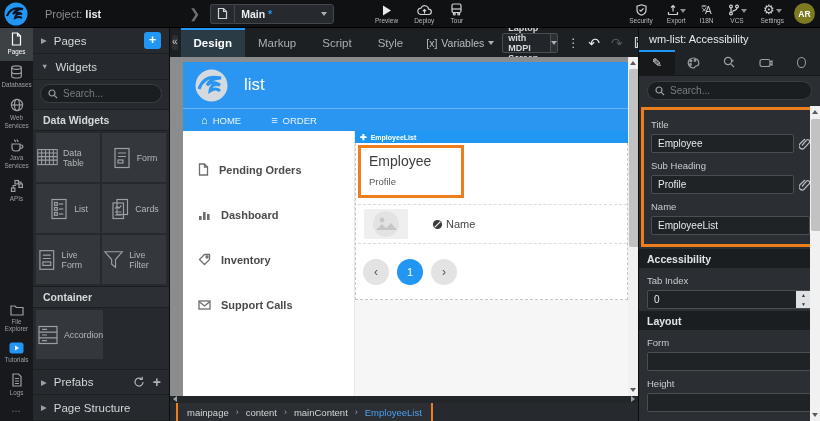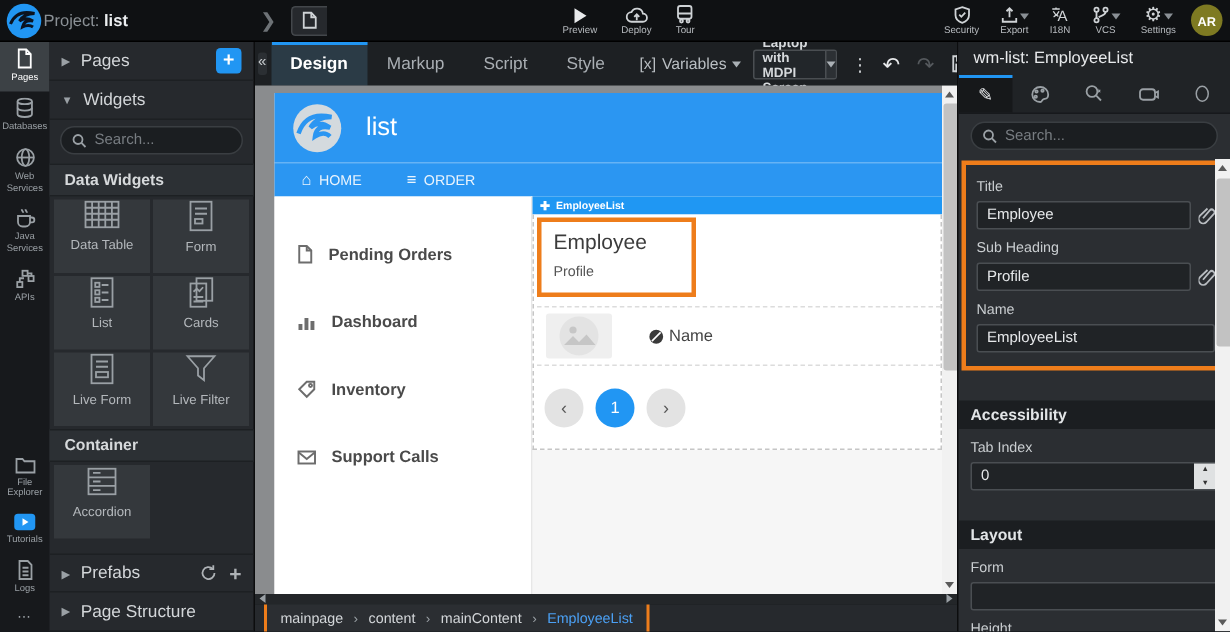--- a/index.html
+++ b/index.html
@@ -3,21 +3,21 @@
 <meta charset="utf-8">
 <style>
   * { margin:0; padding:0; box-sizing:border-box; }
   html,body { width:820px; height:421px; overflow:hidden; background:#17191c;
     font-family:"Liberation Sans", sans-serif; -webkit-font-smoothing:antialiased; }
   .app { display:flex; height:393px; }
 
   
   .topbar { height:28px; background:#0f1113; display:flex; align-items:center; position:relative; border-bottom:1px solid #000; }
   .tb-logo { width:26px; height:26px; margin-left:3px; }
-  .tb-project { font-size:11px; color:#8a9095; }
+  .tb-project { margin-left:16px; font-size:11px; color:#8a9095; }
   .tb-project b { color:#eceff1; font-weight:bold; }
   .tb-chev { color:#6d7276; font-size:13px; margin-left:88px; }
   .tb-pagegroup { display:flex; margin-left:10px; height:20px; }
   .tb-pageicon { width:24px; background:#26292d; border:1px solid #43474b; border-right:none; border-radius:3px 0 0 3px; display:flex; align-items:center; justify-content:center; }
   .tb-pagesel { width:100px; background:#26292d; border:1px solid #43474b; border-radius:0 3px 3px 0; display:flex; align-items:center; padding:0 6px; font-size:10.5px; color:#eceff1; font-weight:bold; }
   .tb-pagesel .star { color:#2196f3; margin-left:3px; }
   .caret { width:0; height:0; border-left:3.5px solid transparent; border-right:3.5px solid transparent; border-top:4px solid #aab0b5; margin-left:auto; }
   .tb-center { position:absolute; left:375px; top:0; height:28px; display:flex; gap:16px; align-items:center; }
   .tb-right { position:absolute; right:36px; top:0; height:28px; display:flex; gap:14px; align-items:center; }
   .tb-act { display:flex; flex-direction:column; align-items:center; justify-content:center; gap:1px; color:#cfd3d6; }
@@ -42,21 +42,21 @@
   
   .palette { width:137px; background:#26292d; display:flex; flex-direction:column; border-right:1px solid #0c0d0e; }
   .pal-row { height:26px; display:flex; align-items:center; padding:0 8px; color:#d3d6d9; font-size:11.5px; border-bottom:1px solid #1d2023; flex:none; }
   .pal-row .tri { font-size:7.5px; color:#9aa0a5; margin-right:7px; }
   .plus-btn { margin-left:auto; width:17px; height:17px; background:#2196f3; border-radius:3px; color:#fff; font-size:13px; line-height:15px; text-align:center; font-weight:bold; }
   .pal-search { margin:4px 7px 6px; height:19px; background:#1b1e21; border:1px solid #3a3e42; border-radius:10px; display:flex; align-items:center; padding:0 7px; gap:5px; flex:none; }
   .pal-search input, .ins-search input { background:transparent; border:none; outline:none; color:#b7bbbf; font-size:10px; width:90px; font-family:"Liberation Sans",sans-serif; }
   .pal-search input::placeholder, .ins-search input::placeholder { color:#787d82; }
   .sec-hd { height:22px; background:#2c3034; display:flex; align-items:center; padding:0 10px; color:#d6d9db; font-size:10.5px; font-weight:bold; border-top:1px solid #1d2023; border-bottom:1px solid #1d2023; flex:none; }
   .tile-grid { display:grid; grid-template-columns:1fr 1fr; gap:2px; padding:2px 3px; flex:none; }
-  .tile { height:49px; background:#34383c; display:flex; flex-direction:column; align-items:center; justify-content:flex-start; gap:4px; }
+  .tile { height:49px; background:#34383c; display:flex; flex-direction:row; align-items:center; justify-content:center; gap:4px; }
   .tile .tlbl { font-size:8.8px; color:#b4b8bc; }
   .pal-bottom { margin-top:auto; }
   .pal-tools { margin-left:auto; display:flex; gap:8px; align-items:center; color:#aeb2b6; }
   .pal-tools .plus2 { font-size:14px; font-weight:bold; }
 
   
   .canvas-col { flex:1; display:flex; flex-direction:column; min-width:0; }
   .ctoolbar { height:29px; background:#1d2023; display:flex; align-items:stretch; flex:none; }
   .collapse-btn { width:15px; height:15px; margin:7px 3px 0 2px; background:#2b2f33; border-radius:2px; color:#c6cacd; font-size:10px; line-height:14px; text-align:center; }
   .ctab { padding:0 13px; display:flex; align-items:center; font-size:11.5px; color:#a9aeb3; }
@@ -123,21 +123,21 @@
   .ring { width:9px; height:11px; border:1.3px solid #9aa0a5; border-radius:50%; }
   .ins-search { padding:5px 8px 6px; flex:none; }
   .ins-search .box { height:19px; background:#1b1e21; border:1px solid #3a3e42; border-radius:10px; display:flex; align-items:center; padding:0 7px; gap:5px; }
   .ins-scroll { flex:1; position:relative; overflow:hidden; }
   .p-scroll { position:absolute; right:0; top:0; bottom:0; width:10px; background:#f1f1f1; }
   .p-scroll .thumb { position:absolute; left:1px; right:1px; top:13px; height:112px; background:#c2c2c2; }
   .orange-group { border:3px solid #ee7d1b; margin:1px 0 0 2px; padding:2px 7px 9px; }
   .flabel { font-size:9.5px; color:#c9cdd0; margin:7px 0 4px; }
   .frow { display:flex; align-items:center; gap:5px; }
   .finput { flex:1; height:19px; background:#202326; border:1px solid #4a4e52; border-radius:2px; color:#e6e8ea; font-size:10px; padding:0 6px; font-family:"Liberation Sans",sans-serif; outline:none; min-width:0; }
-  .ins-sec { height:19px; background:#1b1e21; display:flex; align-items:center; padding-left:8px; color:#e2e5e7; font-size:10.5px; font-weight:bold; margin-top:20px; }
+  .ins-sec { height:19px; background:#1b1e21; display:flex; align-items:center; padding-left:8px; color:#e2e5e7; font-size:10.5px; font-weight:bold; margin-top:2px; }
   .pad8 { padding:0 8px; }
   .numwrap { display:flex; border:1px solid #4a4e52; border-radius:2px; background:#202326; height:19px; margin:0 8px; }
   .numwrap input { flex:1; background:transparent; border:none; outline:none; color:#e6e8ea; font-size:10px; padding:0 6px; font-family:"Liberation Sans",sans-serif; min-width:0; }
   .stepper { width:15px; background:#dfe1e2; display:flex; flex-direction:column; }
   .stepper span { flex:1; display:flex; align-items:center; justify-content:center; font-size:5px; color:#333; }
   .m8 { margin:0 8px; }
 </style>
 </head>
 <body>
 
@@ -147,20 +147,25 @@
     <path d="M4 15 Q8 5 20 8 Q13 8 10 13 Q14 10 19 13 Q13 12 12 17 Q16 15 19 17" stroke="#0b1320" stroke-width="2" fill="none"></path>
   </svg>
   <span class="tb-project"><span>Project:</span> <b>list</b></span>
   <span class="tb-chev">❯</span>
   <div class="tb-pagegroup">
     <span class="tb-pageicon">
       <svg width="11" height="13" viewBox="0 0 11 13" class="ticon" style="stroke:#cfd3d6">
           <path d="M1.5 1.5 h5 l3 3 v7 h-8 z"></path>
           <path d="M6.5 1.5 v3 h3"></path>
         </svg>
+    </span>
+    <span class="tb-pagesel">
+      <span>Main</span>
+      <span class="star">*</span>
+      <span class="caret"></span>
     </span>
   </div>
 
   <div class="tb-center">
     <div class="tb-act">
       <span class="ic">
           <svg width="10" height="11" viewBox="0 0 10 11">
             <polygon points="1,0.5 9,5.5 1,10.5" fill="#e8eaec"></polygon>
           </svg>
         </span>
@@ -540,21 +545,21 @@
         <span class="crumb">content</span>
         <span class="csep">›</span>
         <span class="crumb">mainContent</span>
         <span class="csep">›</span>
         <span class="crumb last">EmployeeList</span>
       </span>
     </div>
   </div>
 
   <div class="inspector">
-    <div class="ins-title">wm-list: EmployeeList</div>
+    <div class="ins-title">wm-list: Accessibility</div>
     <div class="ins-tabs">
       <span class="itab active">
           <span class="pencil">✎</span>
         </span>
       <span class="itab">
         <svg width="13" height="12" viewBox="0 0 13 12" class="ticon">
             <path d="M6.5 1 a5.3 5 0 1 0 0 10 c1.3 0 1-1.4 2-1.8 c1.2-0.5 3.3 0.2 3.3-3.2 A5.3 5 0 0 0 6.5 1 z"></path>
             <circle cx="4" cy="4" r="0.8"></circle>
             <circle cx="8" cy="3.5" r="0.8"></circle>
             <circle cx="3.5" cy="7.5" r="0.8"></circle>

